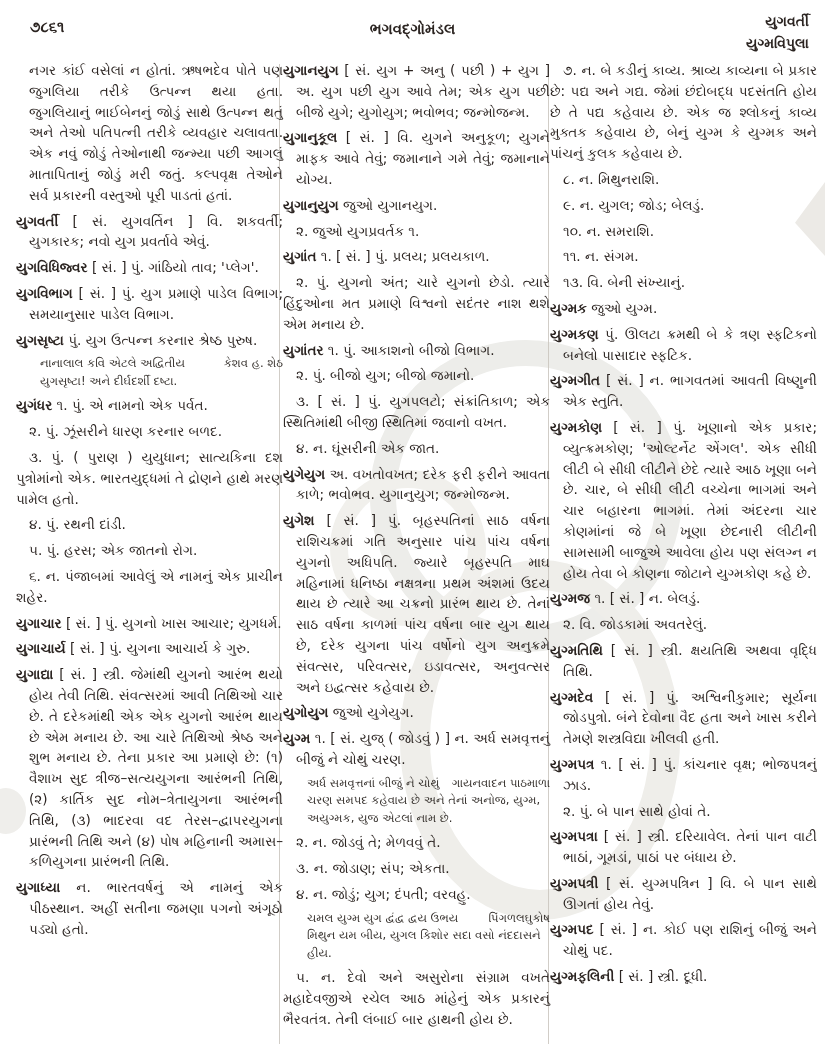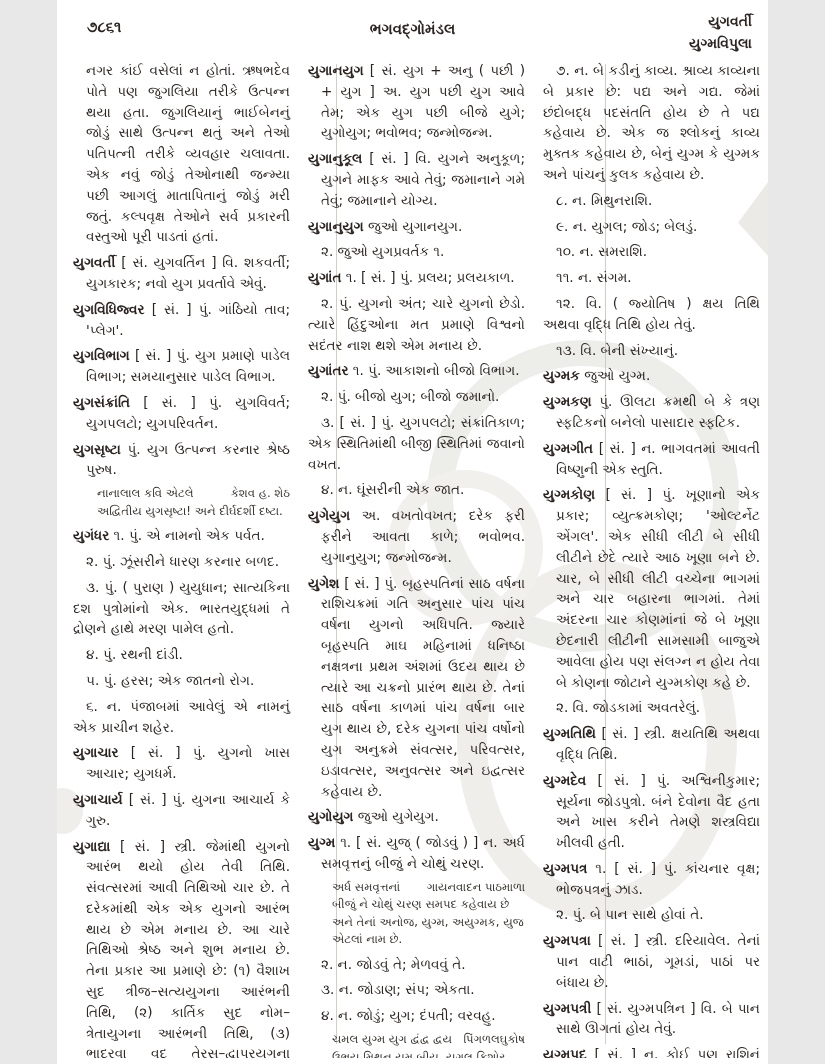--- a/index.html
+++ b/index.html
@@ -1,18 +1,18 @@
 <!DOCTYPE html>
 <html><head>
 <meta charset="utf-8">
 <style>
   html,body{margin:0;padding:0;background:#e8e8e8;}
   .page{
     position:relative;
-    width:711px;height:1064px;
+    width:825px;height:1064px;
     margin:0 auto;
     background:#ffffff;
     overflow:hidden;
     font-family:"DejaVu Sans","Liberation Sans",sans-serif;
     color:#2b2421;
   }
   
   .pageno{position:absolute;left:30px;top:18px;font-size:15px;font-weight:bold;}
   .ptitle{position:absolute;left:0;right:0;top:20px;text-align:center;font-size:15px;font-weight:bold;}
   .runhead{position:absolute;right:16px;top:10px;text-align:right;font-size:14px;font-weight:bold;line-height:22px;}
@@ -23,21 +23,21 @@
   .wm2{left:400px;top:560px;width:220px;height:300px;border:30px solid #efeeea;}
   .wm3{left:330px;top:470px;width:120px;height:120px;border:18px solid #f1f0ec;}
   .corner-smudge{position:absolute;right:0;top:182px;width:30px;height:74px;background:#eceae6;
     clip-path:polygon(100% 0,0 55%,100% 100%);}
   .bl-smudge{position:absolute;left:-14px;top:788px;width:40px;height:46px;background:#efeeeb;border-radius:50%;}
   
   .divider{position:absolute;top:64px;bottom:20px;width:1px;background:#c9c4bd;opacity:.85;}
   .d1{left:279px;}
   .d2{left:548px;}
   
-  .columns{position:absolute;left:16px;right:8px;top:60px;bottom:6px;display:flex;gap:18px;overflow:hidden;}
+  .columns{position:absolute;left:16px;right:8px;top:60px;bottom:6px;display:flex;overflow:hidden;}
   .column{flex:1 1 0;font-size:13.6px;line-height:20.8px;text-align:justify;}
   .column p{margin:0 0 5px 0;}
   .entry{padding-left:13px;text-indent:-13px;margin-top:3px;}
   .headword{font-weight:bold;margin-top:40px;}
   .cont{padding-left:13px;}
   .sense{text-indent:13px;}
   .quote{font-size:11.6px;line-height:17.5px;padding-left:24px;text-align:left;color:#35302c;}
   .qcite{float:right;padding-left:10px;}
 </style>
 </head>
@@ -61,21 +61,20 @@
 
   <div class="divider d1"></div>
   <div class="divider d2"></div>
 
   <div class="columns">
     <div class="column" id="col0">
         <p class="cont"><span>નગર કાંઈ વસેલાં ન હોતાં. ઋષભદેવ પોતે પણ જુગલિયા તરીકે ઉત્પન્ન થયા હતા. જુગલિયાનું ભાઈબેનનું જોડું સાથે ઉત્પન્ન થતું અને તેઓ પતિપત્ની તરીકે વ્યવહાર ચલાવતા. એક નવું જોડું તેઓનાથી જન્મ્યા પછી આગલું માતાપિતાનું જોડું મરી જતું. કલ્પવૃક્ષ તેઓને સર્વ પ્રકારની વસ્તુઓ પૂરી પાડતાં હતાં.</span></p>
         <p class="entry"><span class="headword">યુગવર્તી</span> <span>[ સં. યુગવર્તિન ] વિ. શકવર્તી; યુગકારક; નવો યુગ પ્રવર્તાવે એવું.</span></p>
         <p class="entry"><span class="headword">યુગવિધિજ્વર</span> <span>[ સં. ] પું. ગાંઠિયો તાવ; 'પ્લેગ'.</span></p>
         <p class="entry"><span class="headword">યુગવિભાગ</span> <span>[ સં. ] પું. યુગ પ્રમાણે પાડેલ વિભાગ; સમયાનુસાર પાડેલ વિભાગ.</span></p>
-        <p class="entry"><span class="headword">યુગસંક્રાંતિ</span> <span>[ સં. ] પું. યુગવિવર્ત; યુગપલટો; યુગપરિવર્તન.</span></p>
         <p class="entry"><span class="headword">યુગસૃષ્ટા</span> <span>પું. યુગ ઉત્પન્ન કરનાર શ્રેષ્ઠ પુરુષ.</span></p>
         <p class="quote"><span class="qcite">કેશવ હ. શેઠ</span><span>નાનાલાલ કવિ એટલે અદ્વિતીય યુગસૃષ્ટા! અને દીર્ઘદર્શી દષ્ટા.</span></p>
         <p class="entry"><span class="headword">યુગંધર</span> <span>૧. પું. એ નામનો એક પર્વત.</span></p>
         <p class="sense"><span>૨. પું. ઝૂંસરીને ધારણ કરનાર બળદ.</span></p>
         <p class="sense"><span>૩. પું. ( પુરાણ ) યુયુધાન; સાત્યકિના દશ પુત્રોમાંનો એક. ભારતયુદ્ધમાં તે દ્રોણને હાથે મરણ પામેલ હતો.</span></p>
         <p class="sense"><span>૪. પું. રથની દાંડી.</span></p>
         <p class="sense"><span>૫. પું. હરસ; એક જાતનો રોગ.</span></p>
         <p class="sense"><span>૬. ન. પંજાબમાં આવેલું એ નામનું એક પ્રાચીન શહેર.</span></p>
         <p class="entry"><span class="headword">યુગાચાર</span> <span>[ સં. ] પું. યુગનો ખાસ આચાર; યુગધર્મ.</span></p>
         <p class="entry"><span class="headword">યુગાચાર્ય</span> <span>[ સં. ] પું. યુગના આચાર્ય કે ગુરુ.</span></p>
@@ -103,26 +102,26 @@
         <p class="sense"><span>૪. ન. જોડું; યુગ; દંપતી; વરવહુ.</span></p>
         <p class="quote"><span class="qcite">પિંગળલઘુકોષ</span><span>ચમલ યુગ્મ યુગ દ્વંદ્વ દ્વય ઉભય મિથુન યમ બીય, યુગલ કિશોર સદા વસો નંદદાસને હીય.</span></p>
         <p class="sense"><span>૫. ન. દેવો અને અસુરોના સંગ્રામ વખતે મહાદેવજીએ રચેલ આઠ માંહેનું એક પ્રકારનું ભૈરવતંત્ર. તેની લંબાઈ બાર હાથની હોય છે.</span></p>
       </div>
     <div class="column" id="col2">
         <p class="sense"><span>૭. ન. બે કડીનું કાવ્ય. શ્રાવ્ય કાવ્યના બે પ્રકાર છે: પદ્ય અને ગદ્ય. જેમાં છંદોબદ્ધ પદસંતતિ હોય છે તે પદ્ય કહેવાય છે. એક જ શ્લોકનું કાવ્ય મુક્તક કહેવાય છે, બેનું યુગ્મ કે યુગ્મક અને પાંચનું કુલક કહેવાય છે.</span></p>
         <p class="sense"><span>૮. ન. મિથુનરાશિ.</span></p>
         <p class="sense"><span>૯. ન. યુગલ; જોડ; બેલડું.</span></p>
         <p class="sense"><span>૧૦. ન. સમરાશિ.</span></p>
         <p class="sense"><span>૧૧. ન. સંગમ.</span></p>
-        <p class="sense"><span>૧૨. વિ. ( જ્યોતિષ ) ક્ષય તિથિ અથવા વૃદ્ધિ તિથિ હોય તેવું.</span></p>
         <p class="sense"><span>૧૩. વિ. બેની સંખ્યાનું.</span></p>
         <p class="entry"><span class="headword">યુગ્મક</span> <span>જુઓ યુગ્મ.</span></p>
         <p class="entry"><span class="headword">યુગ્મકણ</span> <span>પું. ઊલટા ક્રમથી બે કે ત્રણ સ્ફટિકનો બનેલો પાસાદાર સ્ફટિક.</span></p>
         <p class="entry"><span class="headword">યુગ્મગીત</span> <span>[ સં. ] ન. ભાગવતમાં આવતી વિષ્ણુની એક સ્તુતિ.</span></p>
         <p class="entry"><span class="headword">યુગ્મકોણ</span> <span>[ સં. ] પું. ખૂણાનો એક પ્રકાર; વ્યુત્ક્રમકોણ; 'ઓલ્ટર્નેટ એંગલ'. એક સીધી લીટી બે સીધી લીટીને છેદે ત્યારે આઠ ખૂણા બને છે. ચાર, બે સીધી લીટી વચ્ચેના ભાગમાં અને ચાર બહારના ભાગમાં. તેમાં અંદરના ચાર કોણમાંનાં જે બે ખૂણા છેદનારી લીટીની સામસામી બાજુએ આવેલા હોય પણ સંલગ્ન ન હોય તેવા બે કોણના જોટાને યુગ્મકોણ કહે છે.</span></p>
+        <p class="entry"><span class="headword">યુગ્મજ</span> <span>૧. [ સં. ] ન. બેલડું.</span></p>
         <p class="sense"><span>૨. વિ. જોડકામાં અવતરેલું.</span></p>
         <p class="entry"><span class="headword">યુગ્મતિથિ</span> <span>[ સં. ] સ્ત્રી. ક્ષયતિથિ અથવા વૃદ્ધિ તિથિ.</span></p>
         <p class="entry"><span class="headword">યુગ્મદેવ</span> <span>[ સં. ] પું. અશ્વિનીકુમાર; સૂર્યના જોડપુત્રો. બંને દેવોના વૈદ હતા અને ખાસ કરીને તેમણે શસ્ત્રવિદ્યા ખીલવી હતી.</span></p>
         <p class="entry"><span class="headword">યુગ્મપત્ર</span> <span>૧. [ સં. ] પું. કાંચનાર વૃક્ષ; ભોજપત્રનું ઝાડ.</span></p>
         <p class="sense"><span>૨. પું. બે પાન સાથે હોવાં તે.</span></p>
         <p class="entry"><span class="headword">યુગ્મપત્રા</span> <span>[ સં. ] સ્ત્રી. દરિયાવેલ. તેનાં પાન વાટી ભાઠાં, ગૂમડાં, પાઠાં પર બંધાય છે.</span></p>
         <p class="entry"><span class="headword">યુગ્મપત્રી</span> <span>[ સં. યુગ્મપત્રિન ] વિ. બે પાન સાથે ઊગતાં હોય તેવું.</span></p>
         <p class="entry"><span class="headword">યુગ્મપદ</span> <span>[ સં. ] ન. કોઈ પણ રાશિનું બીજું અને ચોથું પદ.</span></p>
         <p class="entry"><span class="headword">યુગ્મફલિની</span> <span>[ સં. ] સ્ત્રી. દૂધી.</span></p>
       </div>

